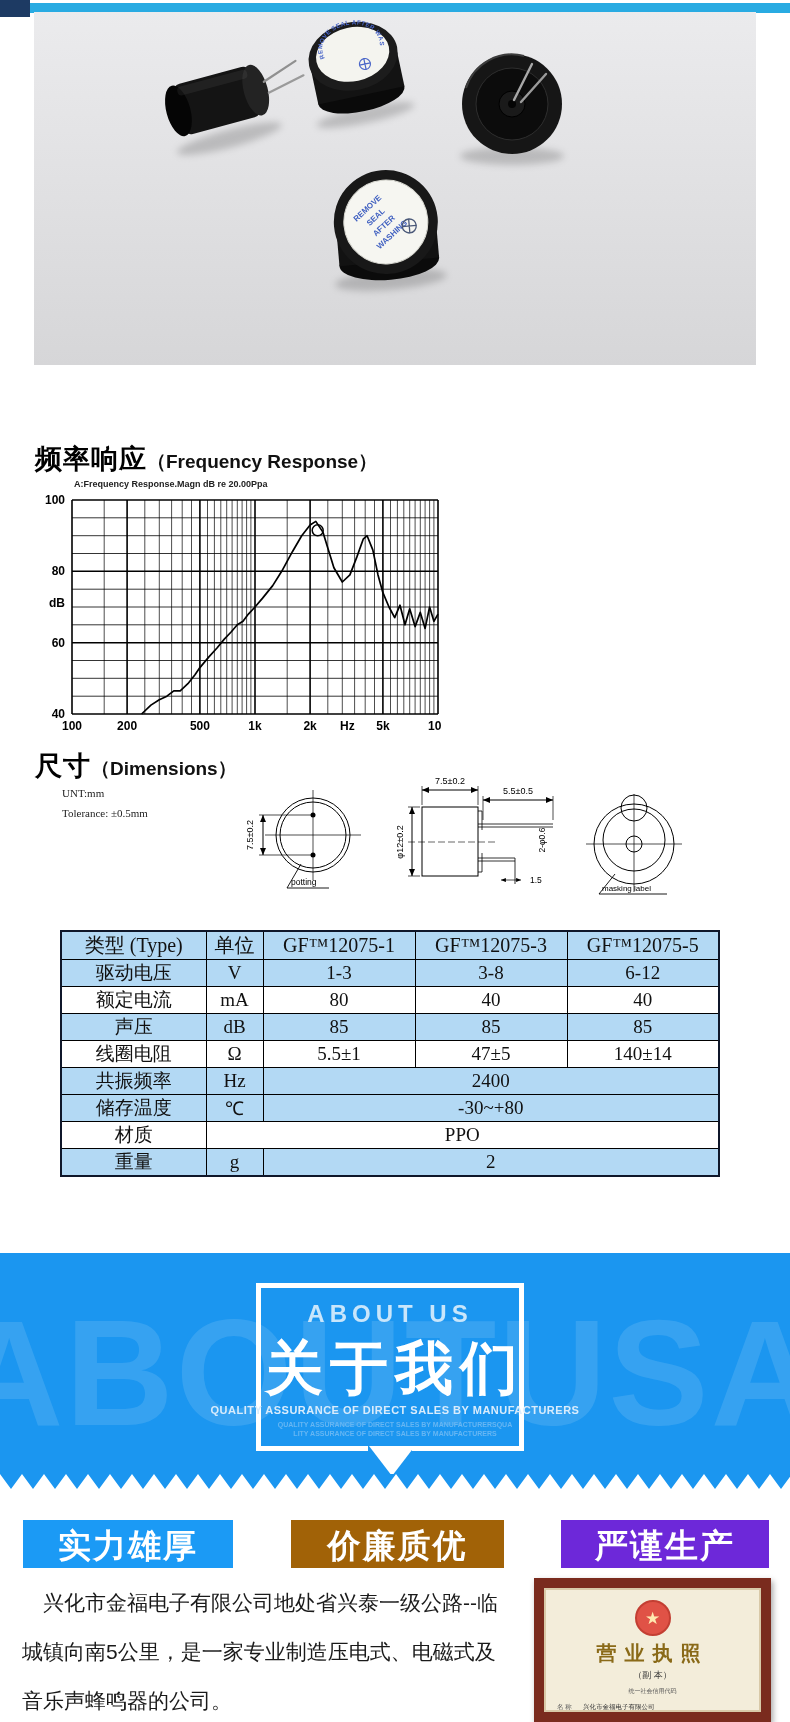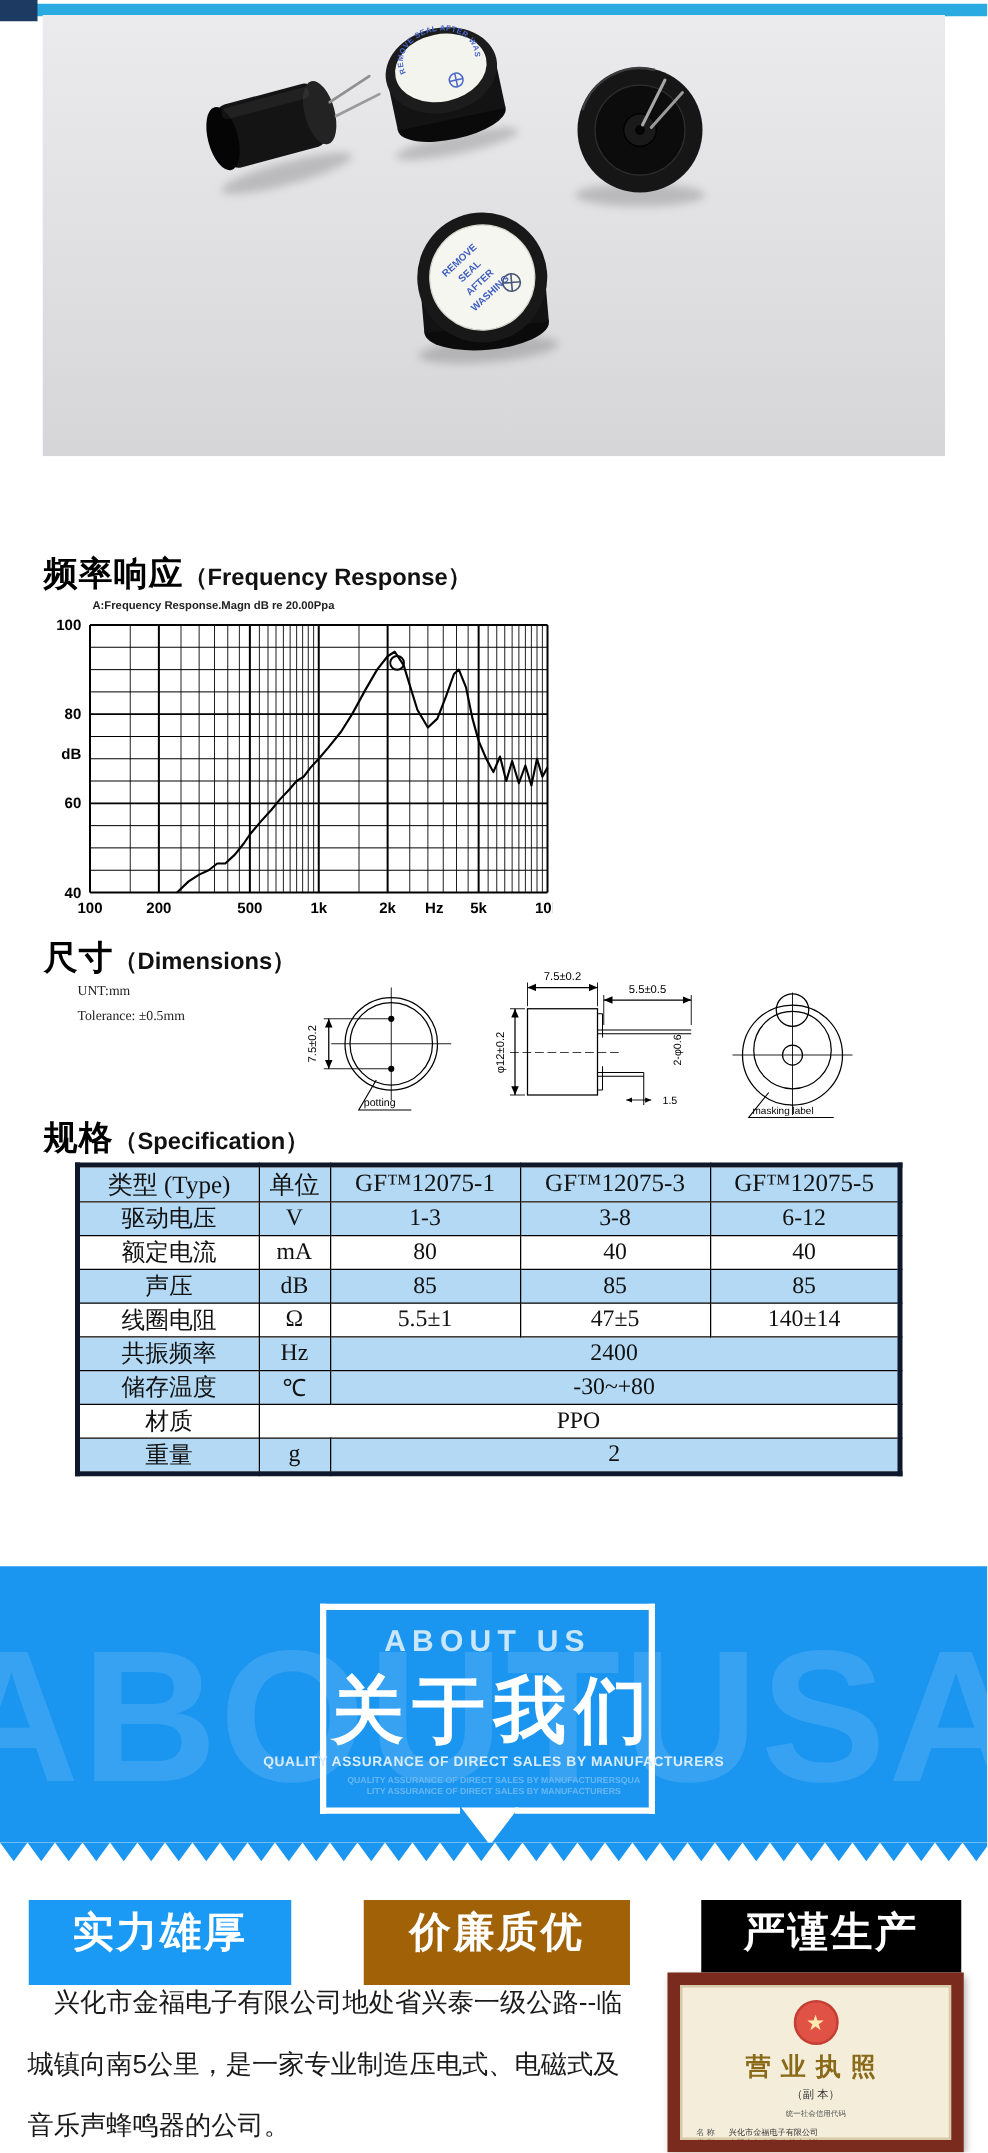--- a/index.html
+++ b/index.html
@@ -28,21 +28,21 @@
   .dn1 { top:787px; } .dn2 { top:807px; }
   .dims-wrap { position:absolute; left:215px; top:752px; }
 
   
   .spec-table { position:absolute; left:60px; top:930px; width:658px; border-collapse:collapse;
     font-family:"Liberation Serif", serif; color:#111; table-layout:fixed; }
   .spec-table th, .spec-table td { border:1px solid #000; text-align:center; height:25px;
     font-size:19px; font-weight:normal; padding:0 2px; overflow:hidden; white-space:nowrap; }
   .spec-table tr.shaded th, .spec-table tr.shaded td { background:#b3d9f4; }
   .spec-table tr:first-child th { height:28px; font-size:20px; }
-  .spec-table { border:4px solid #0f172a; }
+  .spec-table { border:2px solid #0f172a; }
 
   
   .banner { position:absolute; left:0; top:1253px; width:790px; height:221px; background:#1b96f0; overflow:hidden; }
   .watermark { position:absolute; left:-45px; top:34px; width:900px; font-size:150px; font-weight:bold;
     color:rgba(255,255,255,0.12); letter-spacing:2px; white-space:nowrap; overflow:hidden; }
   .frame { position:absolute; left:256px; top:1283px; width:268px; height:168px;
     border:5px solid #fff; border-bottom:none; }
   .frame-b { position:absolute; top:1446px; height:5px; background:#fff; }
   .fb-l { left:256px; width:112px; } .fb-r { left:412px; width:112px; }
   .tri-down { position:absolute; left:369px; top:1446px; width:0; height:0;
@@ -53,25 +53,25 @@
     font-size:58px; font-weight:bold; color:#fff; letter-spacing:7px; }
   .about-sub1 { position:absolute; left:0; top:1404px; width:790px; text-align:center;
     font-size:11px; font-weight:bold; color:#d9ecfc; letter-spacing:0.5px; }
   .about-sub2 { position:absolute; left:0; top:1421px; width:790px; text-align:center;
     font-size:7px; font-weight:bold; color:#66b6f3; }
   .about-sub3 { position:absolute; left:0; top:1430px; width:790px; text-align:center;
     font-size:7px; font-weight:bold; color:#66b6f3; }
   .zigzag { position:absolute; left:0; top:1474px; }
 
   
-  .fbtn { position:absolute; top:1520px; height:68px; color:#fff; font-size:33px; font-weight:bold;
+  .fbtn { position:absolute; top:1520px; height:48px; color:#fff; font-size:33px; font-weight:bold;
     text-align:center; line-height:52px; letter-spacing:2px; }
   .fbtn1 { left:23px;  width:210px; background:#1b9af5; }
   .fbtn2 { left:291px; width:213px; background:#a16207; }
-  .fbtn3 { left:561px; width:208px; background:#000000; }
+  .fbtn3 { left:561px; width:208px; background:#6d28d9; }
 
   .company-text { position:absolute; left:22px; top:1578px; width:480px; font-size:21px;
     line-height:49px; color:#1a1a1a; text-indent:1em; }
 
   
   .license { position:absolute; left:534px; top:1578px; width:237px; height:144px;
     background:#f3edda; border:10px solid #7a2b1e; box-shadow:inset 0 0 0 2px #d8c9a8, 2px 3px 6px rgba(0,0,0,.35);
     overflow:hidden; text-align:center; }
   .emblem { width:36px; height:36px; border-radius:50%; background:#e05246; border:2px solid #c33f33;
     margin:12px auto 4px auto; color:#ffe9b0; font-size:17px; line-height:33px; }
@@ -284,23 +284,20 @@
         <circle cx="419" cy="56" r="13"></circle>
         <circle cx="419" cy="88" r="31"></circle>
         <circle cx="419" cy="92" r="8"></circle>
         <path d="M419,42 V140 M371,92 H467" stroke-width="0.7"></path>
         <path d="M400,122 L384,142 H452" stroke-width="0.9"></path>
         <text x="387" y="139" font-size="8" fill="#000" stroke="none">masking label</text>
       </g>
     </svg>
   </div>
 
-  <h2 class="sec-title t-spec">
-    <span class="zh">规格</span><span class="en">（Specification）</span>
-  </h2>
   <table class="spec-table">
     <colgroup>
         <col style="width:145px">
         <col style="width:57px">
         <col style="width:152px">
         <col style="width:152px">
         <col style="width:152px">
       </colgroup>
     <tbody id="spec-tbody">
         <tr class="shaded">

